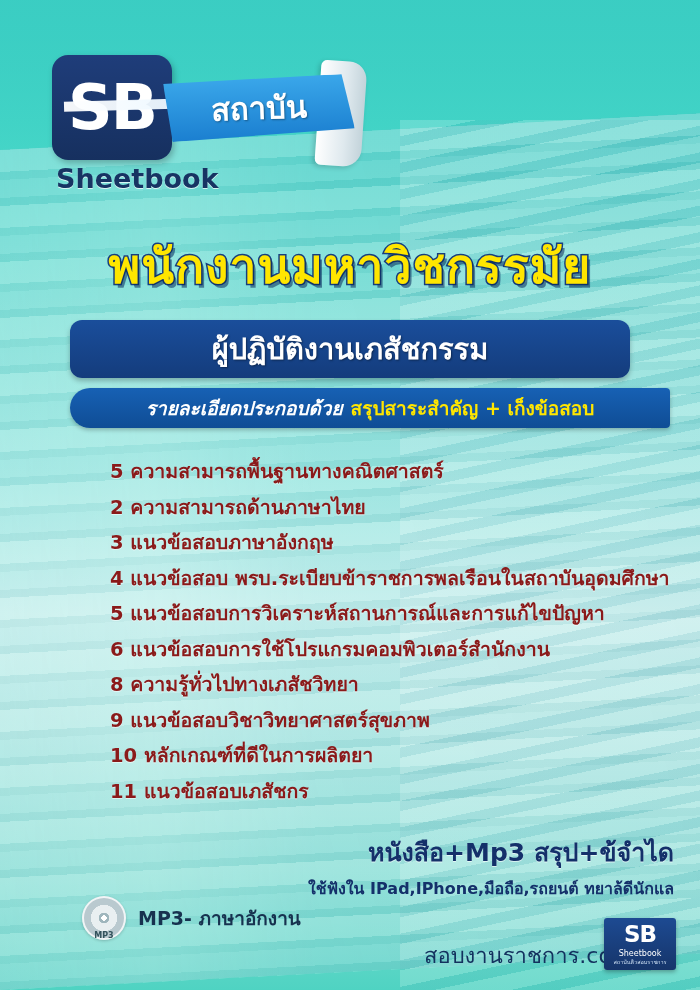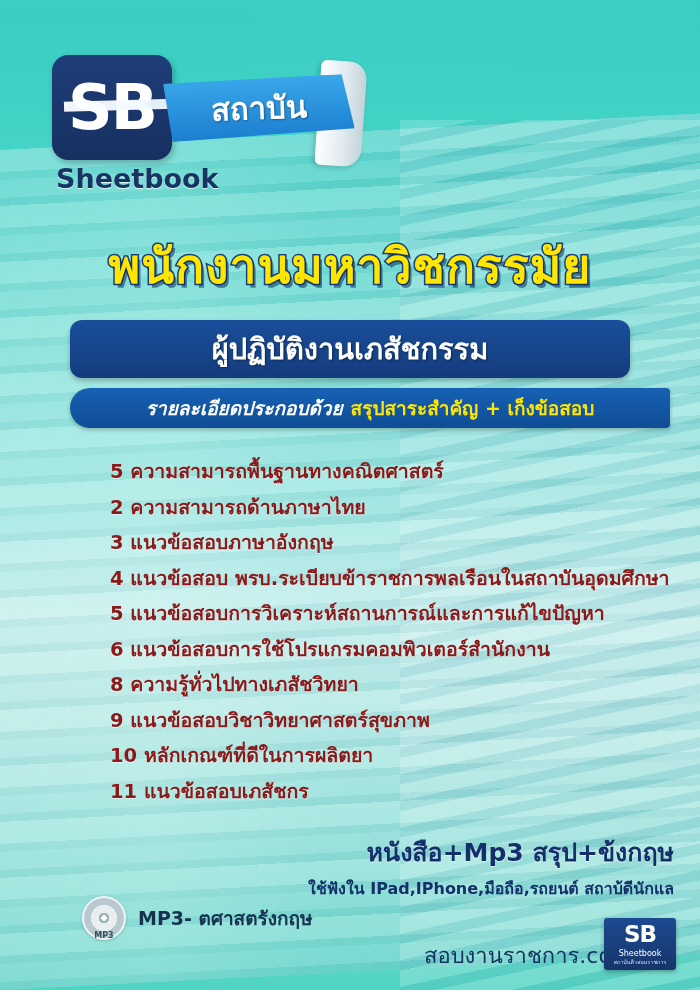--- a/index.html
+++ b/index.html
@@ -254,27 +254,27 @@
     <div class="toc-item">4 แนวข้อสอบ พรบ.ระเบียบข้าราชการพลเรือนในสถาบันอุดมศึกษา</div>
     <div class="toc-item">5 แนวข้อสอบการวิเคราะห์สถานการณ์และการแก้ไขปัญหา</div>
     <div class="toc-item">6 แนวข้อสอบการใช้โปรแกรมคอมพิวเตอร์สำนักงาน</div>
     <div class="toc-item">8 ความรู้ทั่วไปทางเภสัชวิทยา</div>
     <div class="toc-item">9 แนวข้อสอบวิชาวิทยาศาสตร์สุขภาพ</div>
     <div class="toc-item">10 หลักเกณฑ์ที่ดีในการผลิตยา</div>
     <div class="toc-item">11 แนวข้อสอบเภสัชกร</div>
   </div>
 
   <div class="promo">
-    <div class="promo-1">หนังสือ+Mp3 สรุป+ข้งกฤษ</div>
-    <div class="promo-2">ใช้ฟังใน IPad,IPhone,มือถือ,รถยนต์ สถาบ้ดีนักแล</div>
+    <div class="promo-1">หนังสือ+Mp3 สรุป+ข้จำได</div>
+    <div class="promo-2">ใช้ฟังใน IPad,IPhone,มือถือ,รถยนต์ ทยาล้ดีนักแล</div>
   </div>
 
   <div class="mp3">
     <div class="mp3-disc"></div>
-    <div class="mp3-label">MP3- ตศาสตรังกฤษ</div>
+    <div class="mp3-label">MP3- ภาษาอักงาน</div>
   </div>
 
   <div class="site">สอบงานราชการ.com</div>
   <div class="brand-box">
     <div class="bb-sb">SB</div>
     <div class="bb-name">Sheetbook</div>
     <div class="bb-sub">สถาบันติวสอบราชการ</div>
   </div>
 
 </div>

